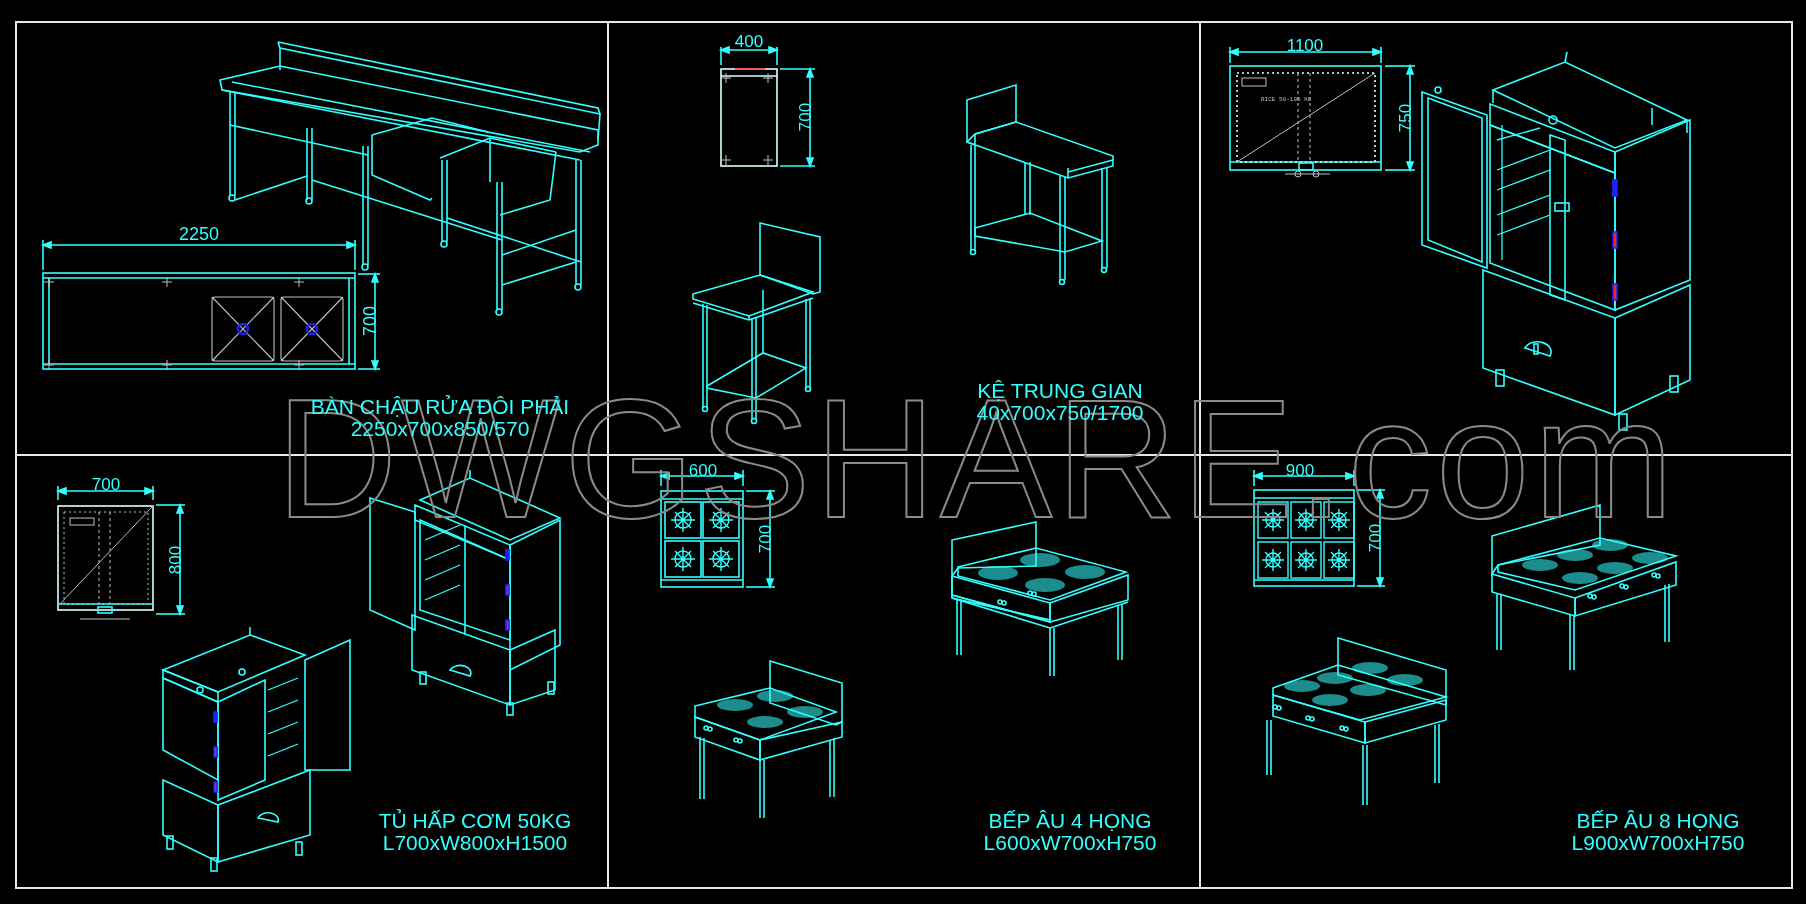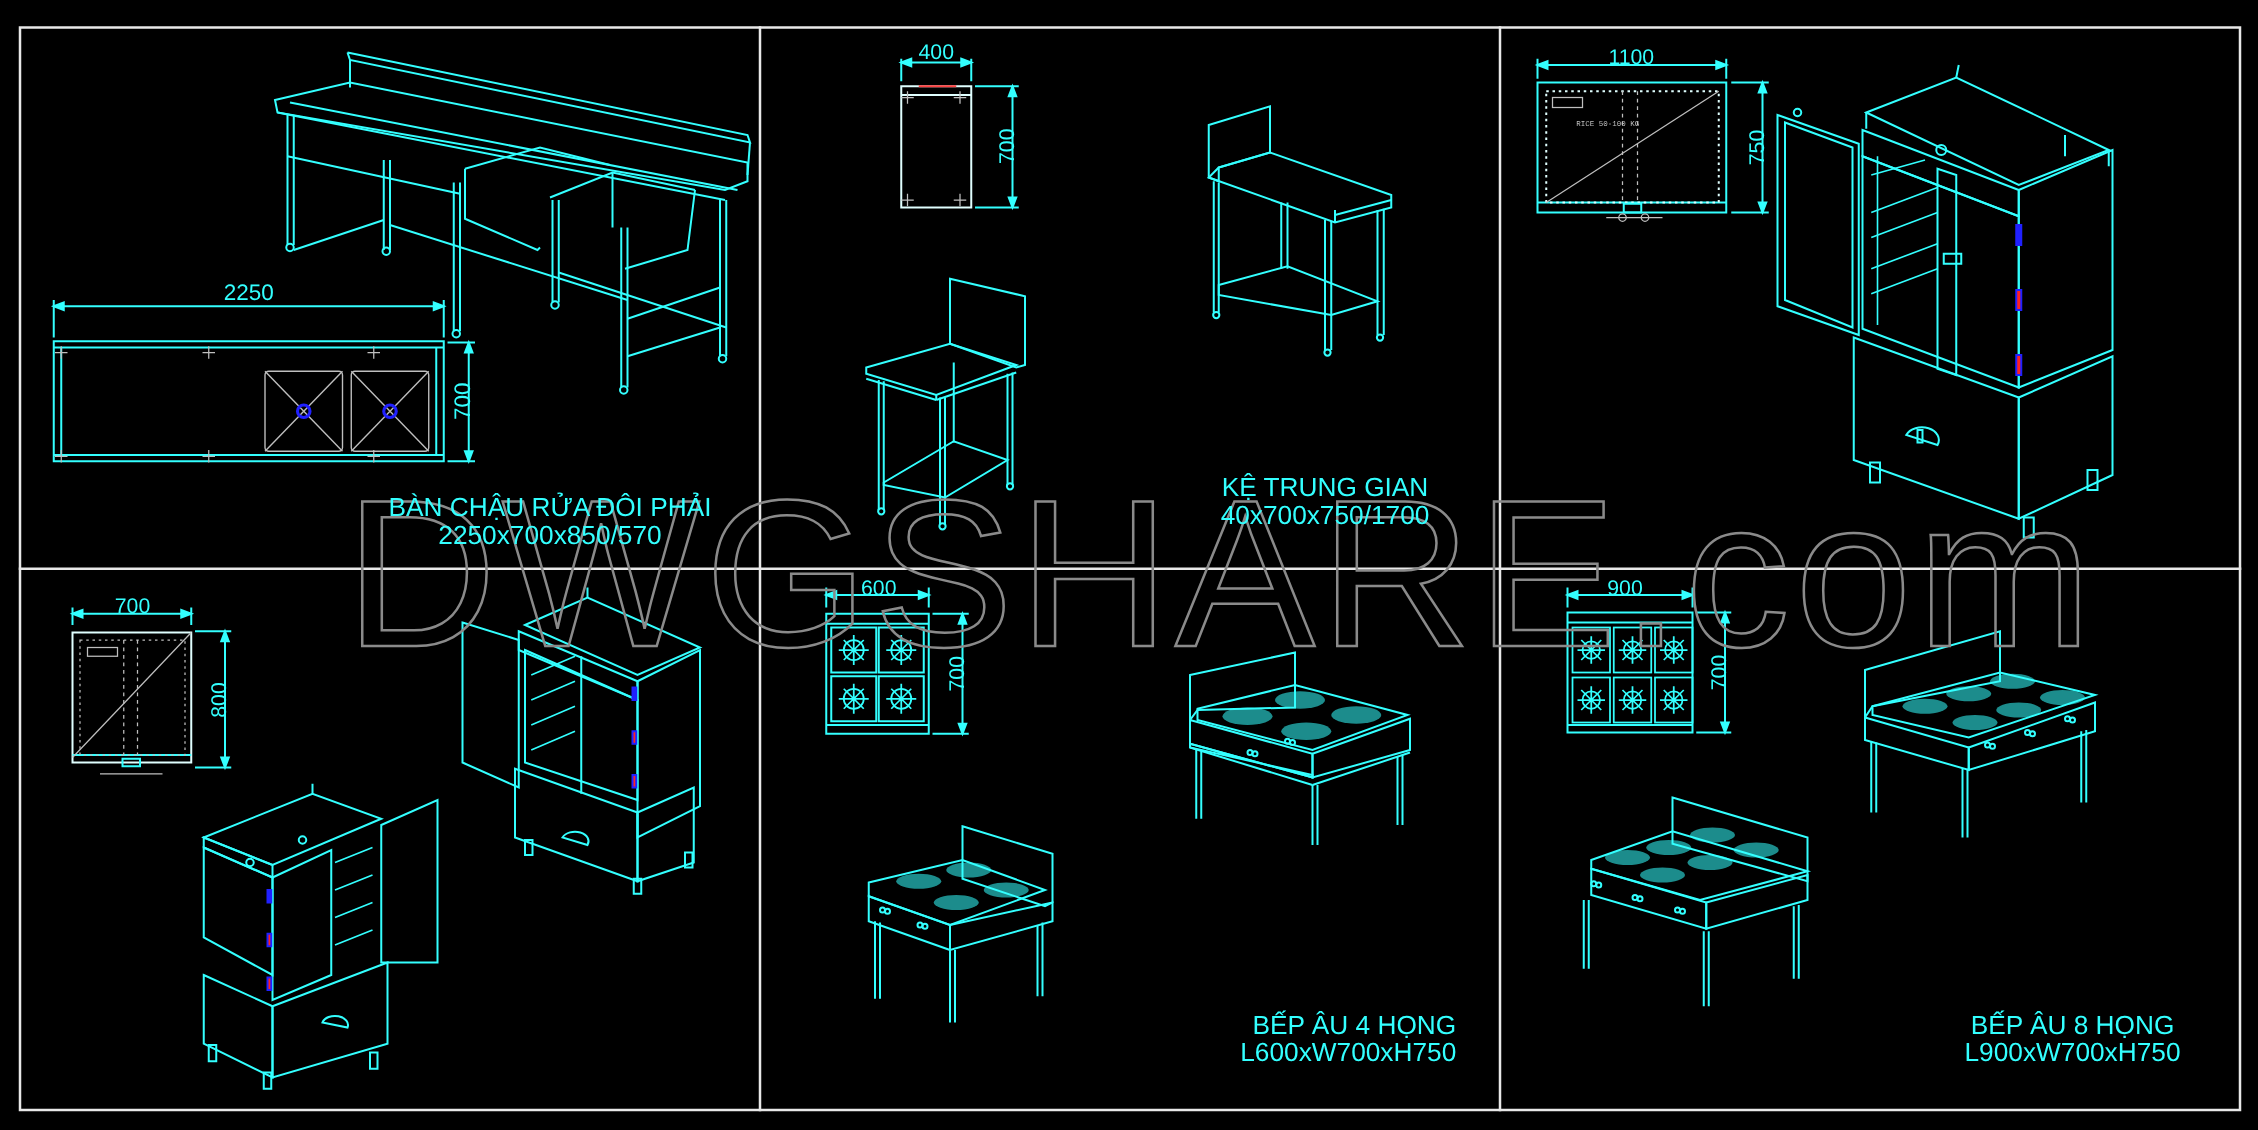--- a/index.html
+++ b/index.html
@@ -506,21 +506,25 @@
   </svg>
 
   <div class="caption" style="left:300px; top:396px; width:280px;">
     <span>BÀN CHẬU RỬA  ĐÔI PHẢI</span>
     <span>2250x700x850/570</span>
   </div>
   <div class="caption" style="left:940px; top:380px; width:240px;">
     <span>KỆ TRUNG GIAN</span>
     <span>40x700x750/1700</span>
   </div>
-  <div class="caption" style="left:975px; top:810px; width:190px;text-align:right;">
+  <div class="caption" style="left:370px; top:810px; width:210px;">
+    <span>TỦ HẤP CƠM 50KG</span>
+    <span>L700xW800xH1500</span>
+  </div>
+  <div class="caption" style="left:975px; top:810px; width:190px;">
     <span>BẾP ÂU 4 HỌNG</span>
     <span>L600xW700xH750</span>
   </div>
   <div class="caption" style="left:1563px; top:810px; width:190px;">
     <span>BẾP ÂU 8 HỌNG</span>
     <span>L900xW700xH750</span>
   </div>
 
 </div>
 

